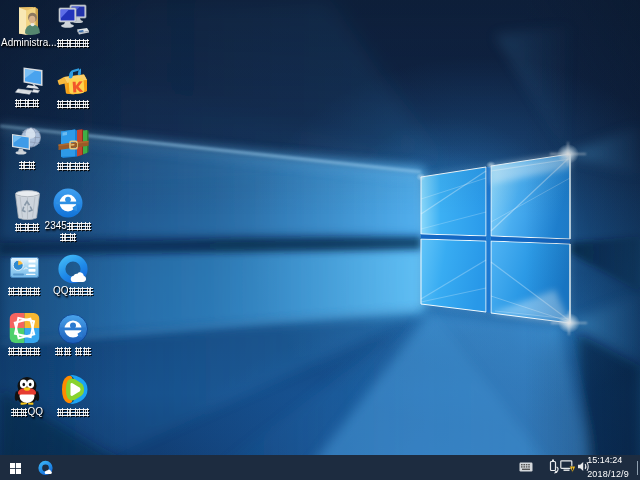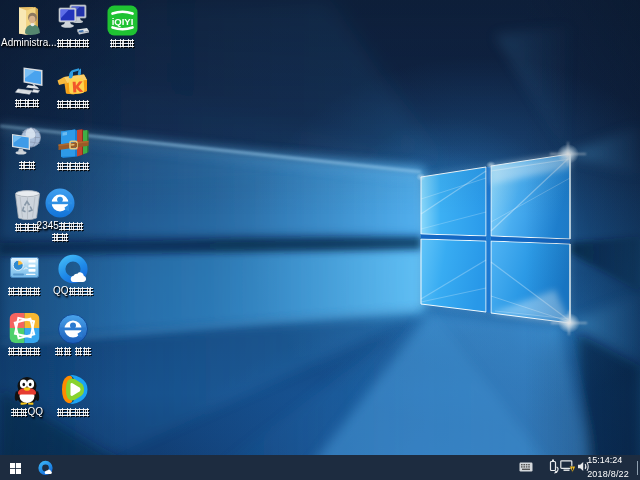--- a/index.html
+++ b/index.html
@@ -242,30 +242,20 @@
  <g>
   <path d="M21,25.5 L31,24 L33,27 L23,29 Z" fill="#dde2e6"></path>
   <path d="M21,25.5 L23,29 L23,30.5 L21,27 Z" fill="#aab2ba"></path>
   <path d="M23,29 L33,27 L33,28.5 L23,30.5 Z" fill="#c2c8ce"></path>
   <path d="M22.5,26.8 L27,26 L28,27.6 L23.6,28.4 Z" fill="#3a6fae"></path>
  </g>
 </svg>
 <div class="lab"><span class="z"></span><span class="z"></span><span class="z"></span><span class="z"></span></div>
 </div>
 
-<div class="ico" style="left:96px;top:5px;">
-<svg width="31" height="31" viewBox="0 0 31 31">
- <rect x="0.5" y="0.5" width="30" height="30" rx="6.5" fill="#1fc232"></rect>
-
- <path d="M5.5,8.5 Q15.5,5 25.5,8.5" fill="none" stroke="#fff" stroke-width="2.7" stroke-linecap="round"></path>
- <path d="M5.5,22.5 Q15.5,26 25.5,22.5" fill="none" stroke="#fff" stroke-width="2.7" stroke-linecap="round"></path>
- <text x="15.5" y="19.5" font-family="Liberation Sans,sans-serif" font-size="9.5" font-weight="bold" fill="#fff" text-anchor="middle">iQIYI</text>
-</svg>
-<div class="lab"><span class="z"></span><span class="z"></span><span class="z"></span></div>
-</div>
 
 <div class="ico" style="left:1px;top:66px;">
 <svg width="32" height="30" viewBox="0 0 32 30">
  <path d="M12.5,1.5 L31.5,4 L31.5,20 L12.5,16.5 Z" fill="#d8dde2"></path>
  <path d="M14,3.2 L30,5.4 L30,18.2 L14,15.2 Z" fill="#4aa3ee"></path>
  <path d="M14,3.2 L24.5,4.6 L14,12.2 Z" fill="#7cc0f4"></path>
  <path d="M21,17.2 L23,20.5 L25,20.8 L23,17.5 Z" fill="#c8ced4"></path>
  <path d="M17,19 L26,20.4 L28,23 L15,21.4 Z" fill="#e2e6ea"></path>
  <path d="M7,23 L21,24.8 L18.5,28.2 L4.5,26.2 Z" fill="#eef1f4" stroke="#b8bec6" stroke-width="0.7"></path>
  <g stroke="#c0c6cc" stroke-width="0.6">
@@ -339,21 +329,21 @@
  <path d="M6,6.5 L8.5,27.5 M13.5,7.5 L13.5,29 M21,6.5 L18.5,27.5" stroke="#b8c0c8" stroke-width="1" fill="none"></path>
  <g fill="none" stroke="#8898a8" stroke-width="1.6">
   <path d="M10.5,15.5 L13,11.5 L15.5,15.2"></path>
   <path d="M16.2,16.5 L18,20 L14.5,21.5"></path>
   <path d="M11.5,21.8 L8.6,20.6 L9.8,16.8"></path>
  </g>
 </svg>
 <div class="lab"><span class="z"></span><span class="z"></span><span class="z"></span></div>
 </div>
 
-<div class="ico" style="left:34px;top:188px;">
+<div class="ico" style="left:42px;top:188px;">
 <svg width="30" height="30" viewBox="0 0 30 30">
  <defs>
           <linearGradient id="g2345" x1="0" y1="0" x2="0" y2="1">
   <stop offset="0" stop-color="#3fa0f0"></stop>
             <stop offset="1" stop-color="#1173d8"></stop>
           </linearGradient>
         </defs>
  <circle cx="15" cy="15" r="14.5" fill="url(#g2345)"></circle>
  <circle cx="15" cy="15" r="8.4" fill="#fff"></circle>
  <circle cx="15" cy="11.6" r="2.9" fill="#2e90e4"></circle>
@@ -465,21 +455,21 @@
  <path d="M12,1.5 Q16,0 22.5,3.8 Q29.5,8 29.5,15.5 Q29.5,23 22.5,27.2 Q16,31 12,29.5 Q16.5,28 16.5,24 L16.5,7 Q16.5,3 12,1.5 Z" fill="#1ba3f4"></path>
  <path d="M10,6.5 Q8,9 8,15.5 Q8,22 10,24.5 Q13,27.5 17,25.8 L23,22 Q26,20 26,15.5 Q26,11 23,9 L17,5.2 Q13,3.5 10,6.5 Z" fill="#8ad32f"></path>
  <path d="M12.5,10.5 Q12.5,8.5 14.5,9.2 L21.5,13.5 Q23.5,15.5 21.5,17.5 L14.5,21.8 Q12.5,22.5 12.5,20.5 Z" fill="#fff"></path>
 </svg>
 <div class="lab"><span class="z"></span><span class="z"></span><span class="z"></span><span class="z"></span></div>
 </div>
 
 <div id="bar"></div>
 <div id="clock">
       <div class="t">15:14:24</div>
-      <div class="d">2018/8/22</div>
+      <div class="d">2018/12/9</div>
     </div>
 
 <svg class="tray" style="left:10px;top:463px;" width="11" height="11" viewBox="0 0 13 13">
  <rect x="0" y="0" width="6" height="6" fill="#fff"></rect>
       <rect x="7" y="0" width="6" height="6" fill="#fff"></rect>
  <rect x="0" y="7" width="6" height="6" fill="#fff"></rect>
       <rect x="7" y="7" width="6" height="6" fill="#fff"></rect>
 </svg>
 <svg class="tray" style="left:37px;top:460px;" width="17" height="17" viewBox="0 0 32 30">
  <defs>

